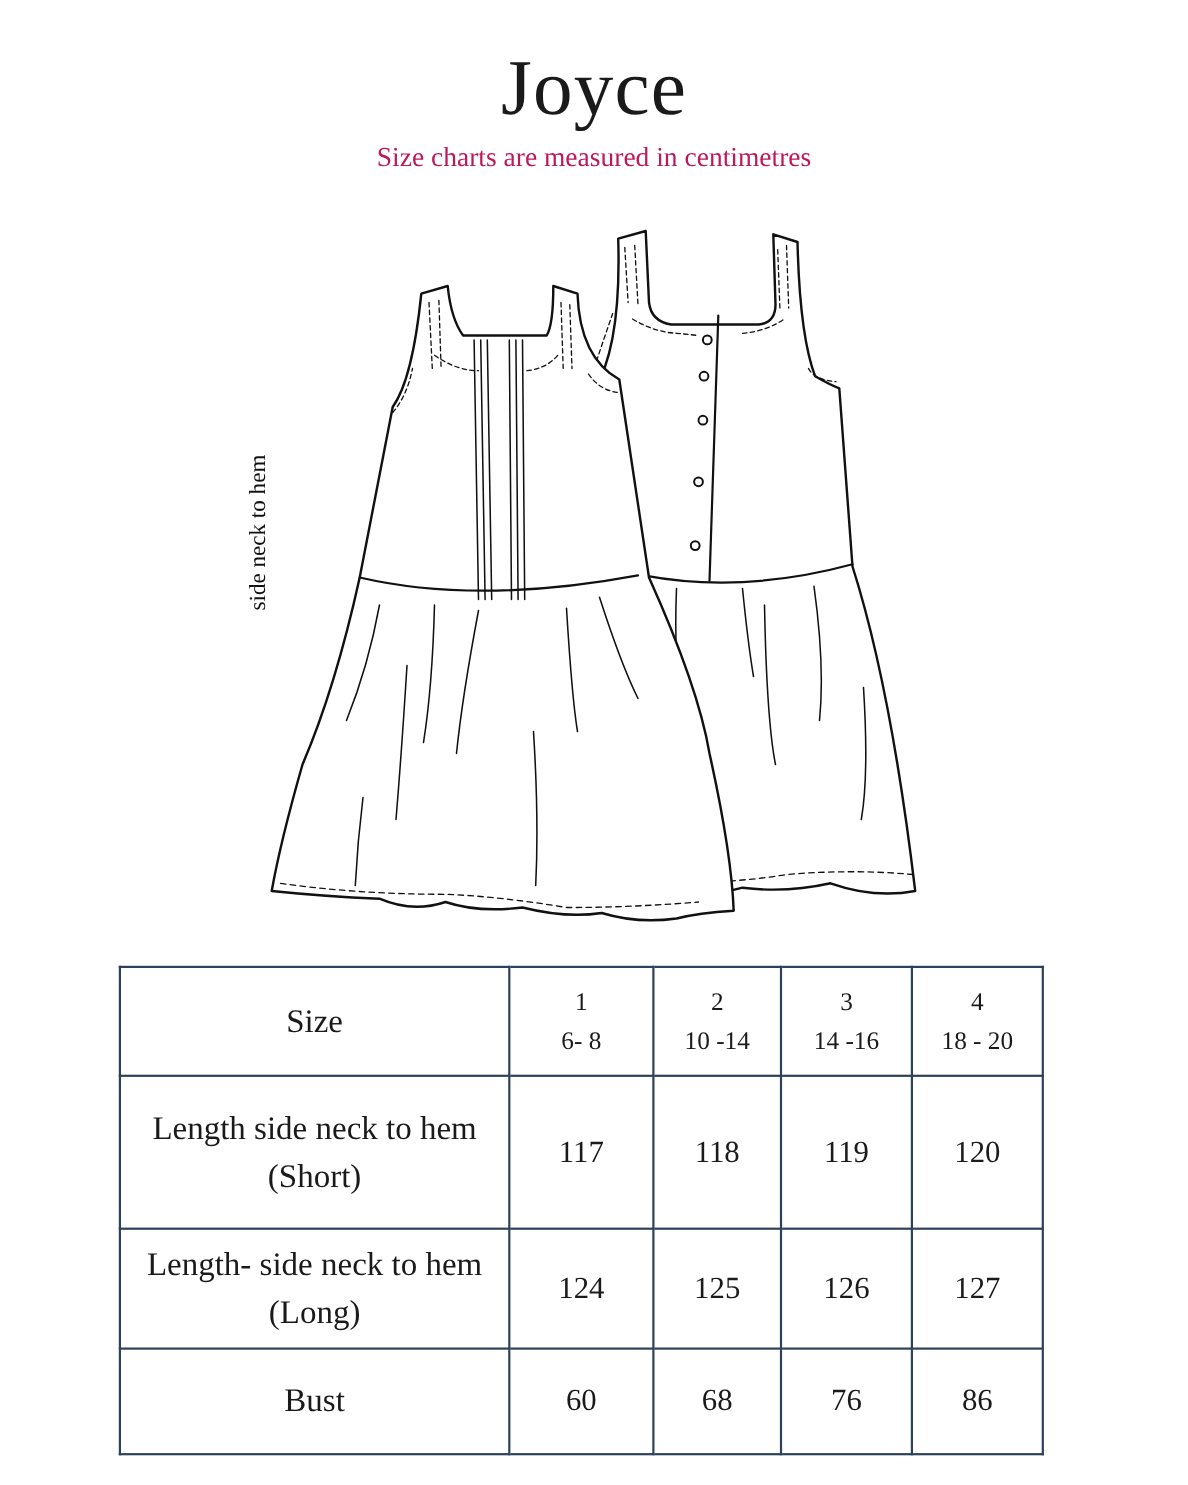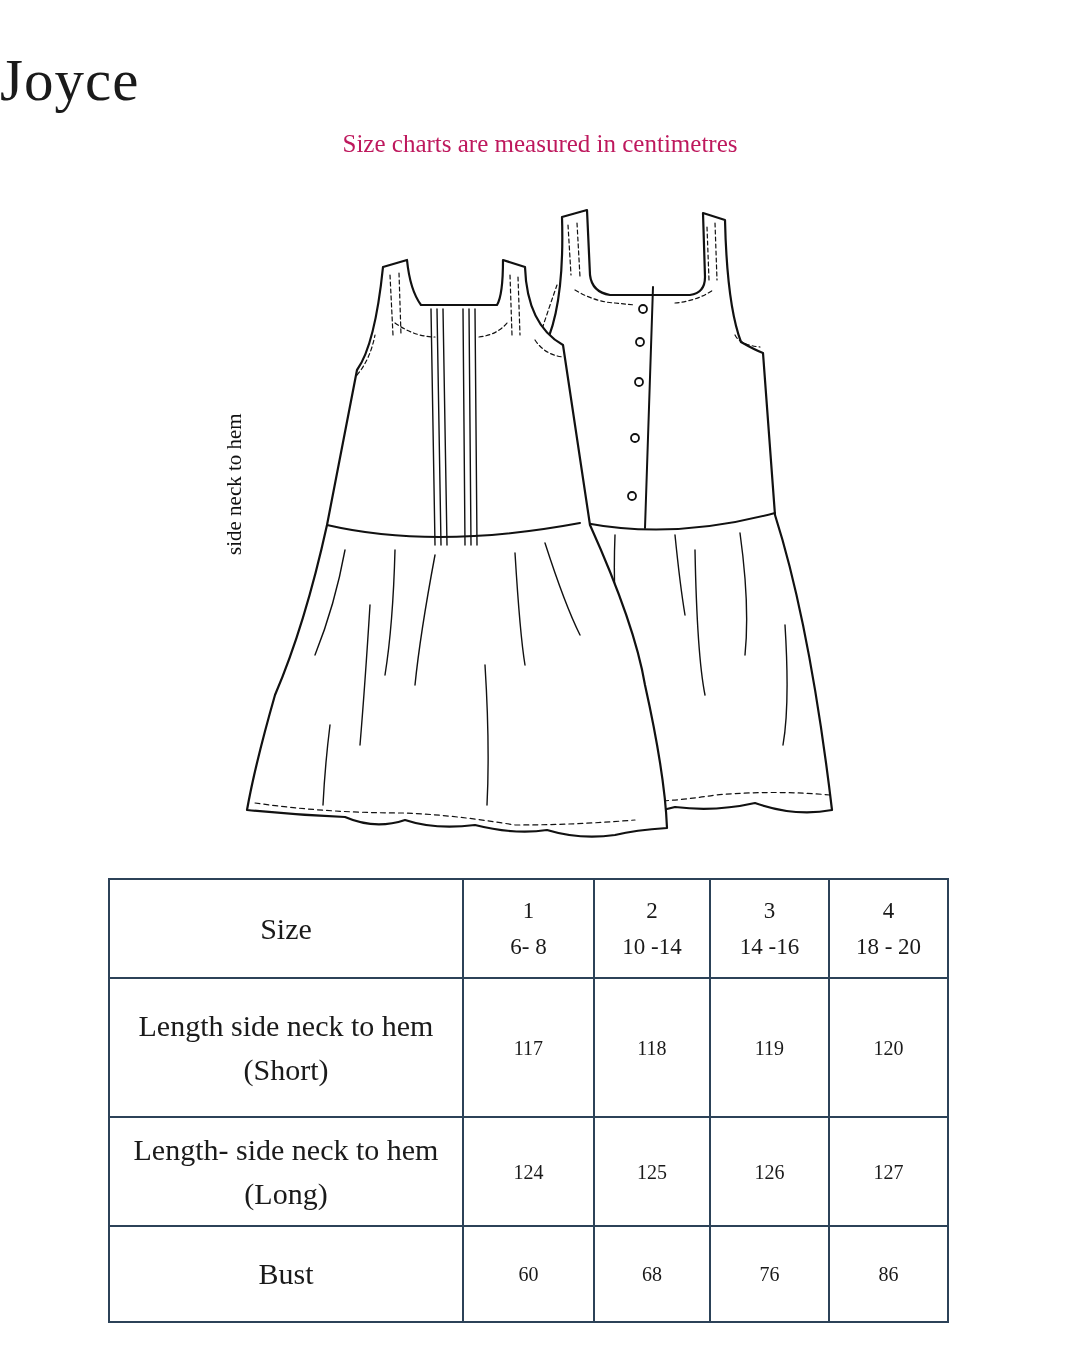--- a/index.html
+++ b/index.html
@@ -1,30 +1,30 @@
 <!DOCTYPE html>
 <html><head>
 <meta charset="utf-8">
 <style>
   html, body { margin: 0; padding: 0; background: #ffffff; }
   body { width: 1080px; height: 1350px; position: relative; overflow: hidden;
          font-family: "Liberation Serif", "DejaVu Serif", serif; color: #1a1a1a; }
-  .title { position: absolute; left: 0; width: 1080px; top: 30px; 
-           font-size: 59px; line-height: 100px; font-weight: normal; letter-spacing: 1px; margin: 0; }
+  .title { position: absolute; left: 0; width: 1080px; top: 30px; text-align: center;
+           font-size: 72px; line-height: 100px; font-weight: normal; letter-spacing: 1px; margin: 0; }
   .subtitle { position: absolute; left: 0; width: 1080px; top: 128px; text-align: center;
               font-size: 25px; line-height: 32px; color: #be185d; }
   .side-label { position: absolute; left: 222px; top: 555px; font-size: 21px; line-height: 24px;
                 transform-origin: 0 0; transform: rotate(-90deg); white-space: nowrap; color: #111; }
   .illustration { position: absolute; left: 235px; top: 205px; width: 610px; height: 635px; }
   .size-table { position: absolute; left: 108px; top: 878px; border-collapse: collapse;
                 border: 2px solid #2c4258; font-family: Liberation Serif, serif; }
   .size-table td { border: 2px solid #2c4258; text-align: center; vertical-align: middle;
                    padding: 0; color: #1a1a1a; }
   .size-table td.label { font-size: 30px; line-height: 44px; }
-  .size-table td.val { font-size: 20px; line-height: 36px; margin-left: 44px; }
+  .size-table td.val { font-size: 28px; line-height: 36px; margin-left: 44px; }
   .size-table td.hdr { font-size: 23px; line-height: 36px; }
   .hdr .num { display: block; }
   .hdr .range { display: block; }
   .c0 { width: 352px; } .c1 { width: 129px; } .c2 { width: 114px; } .c3 { width: 117px; } .c4 { width: 117px; }
   .r0 { height: 99px; } .r1 { height: 139px; } .r2 { height: 109px; padding-left: 32px; } .r3 { height: 96px; }
 </style>
 </head>
 <body>
 
 <h1 class="title">Joyce</h1>

